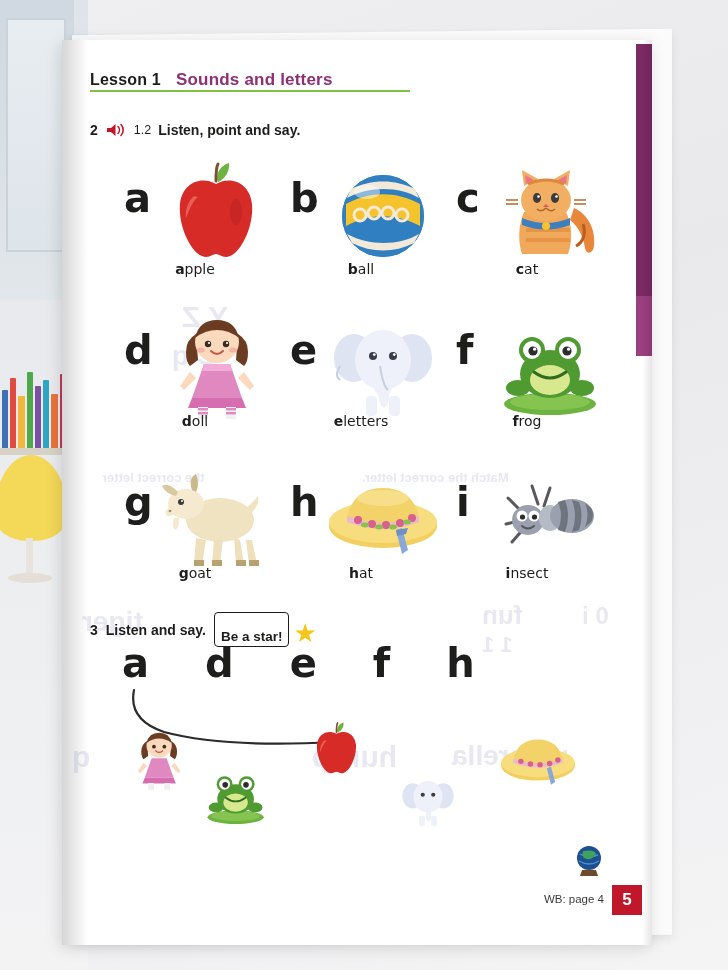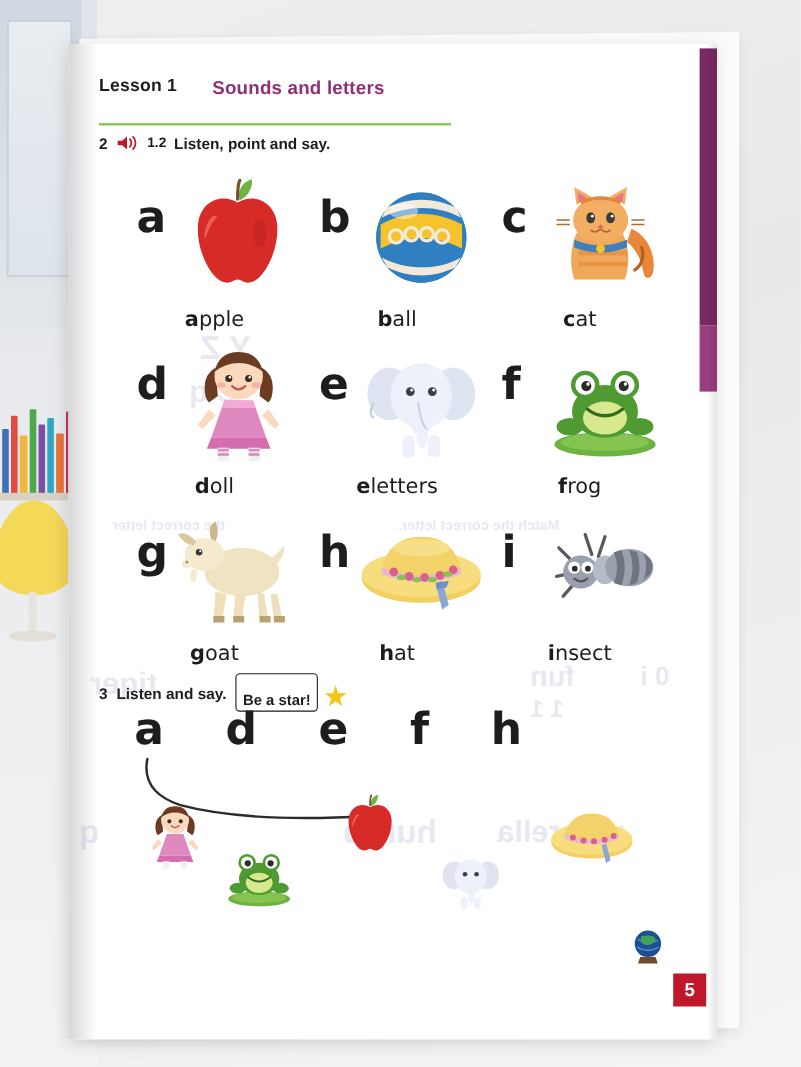--- a/index.html
+++ b/index.html
@@ -139,23 +139,23 @@
   }
 
   
   .header {
     position: absolute;
     left: 28px; top: 30px;
     width: 320px;
   }
   .header-row {
     display: flex;
-    align-items: flex-start;
-    gap: 32px;
-    padding-bottom: 22px;
+    align-items: center;
+    gap: 15px;
+    padding-bottom: 0;
     border-bottom: 2.5px solid #7fc241;
   }
   .lesson-label {
     font-size: 16px;
     font-weight: bold;
     color: #1d1d1b;
     letter-spacing: .2px;
   }
   .lesson-title {
     font-size: 17px;
@@ -173,21 +173,21 @@
     gap: 7px;
   }
   .num {
     font-size: 14px;
     font-weight: bold;
     color: #1d1d1b;
   }
   .audio-icon { display: inline-block; width: 22px; height: 16px; }
   .track-no {
     font-size: 12.5px;
-    font-weight: bold;
+    font-weight: normal;
     color: #1d1d1b;
     text-align: center;
   }
   .instruction {
     font-size: 14px;
     font-weight: bold;
     color: #1d1d1b;
   }
 
   
@@ -209,24 +209,24 @@
     font-family: "DejaVu Sans", sans-serif;
     line-height: 1;
   }
   .cell .pic {
     position: absolute;
     left: 36px; top: 8px;
     width: 122px; height: 108px;
   }
   .cell .word {
     position: absolute;
-    left: 0; top: 127px;
+    left: 0; top: 109px;
     width: 150px;
     text-align: center;
-    font-size: 19px;
+    font-size: 14px;
     color: #1d1d1b;
     font-family: "DejaVu Sans", sans-serif;
   }
   .cell .word b { font-weight: bold; }
 
   
   .act3 {
     position: absolute;
     left: 28px; top: 572px;
     display: flex;
@@ -733,20 +733,21 @@
 
     <svg class="globe" viewBox="0 0 30 32">
       <circle cx="15" cy="13" r="12" fill="#1d4f91"></circle>
       <path d="M6 9 q8 5 18 1 M5 16 q10 6 20 0" stroke="#4a8fd6" stroke-width="1.4" fill="none"></path>
       <path d="M9 6 q12 -2 13 3 q-3 6 -9 5 q-6 -1 -4 -8z" fill="#3fa35b"></path>
       <path d="M8 25 h14 l2 6 h-18z" fill="#6e4a2a"></path>
     </svg>
 
     <div class="footer">
       <div class="footer-text">
+        <div>WB: page 4</div>
       </div>
       <div class="page-no">5</div>
     </div>
 
     <div class="spine-shadow"></div>
     <div class="edge-shadow"></div>
   </div>
 </div>
 
 </body></html>

